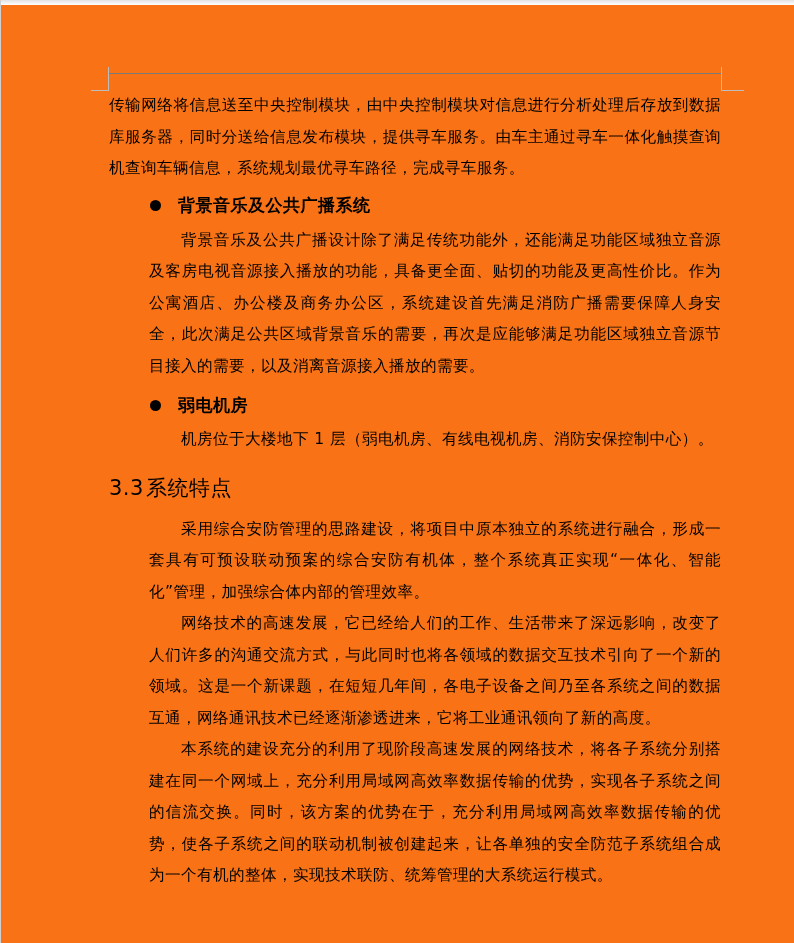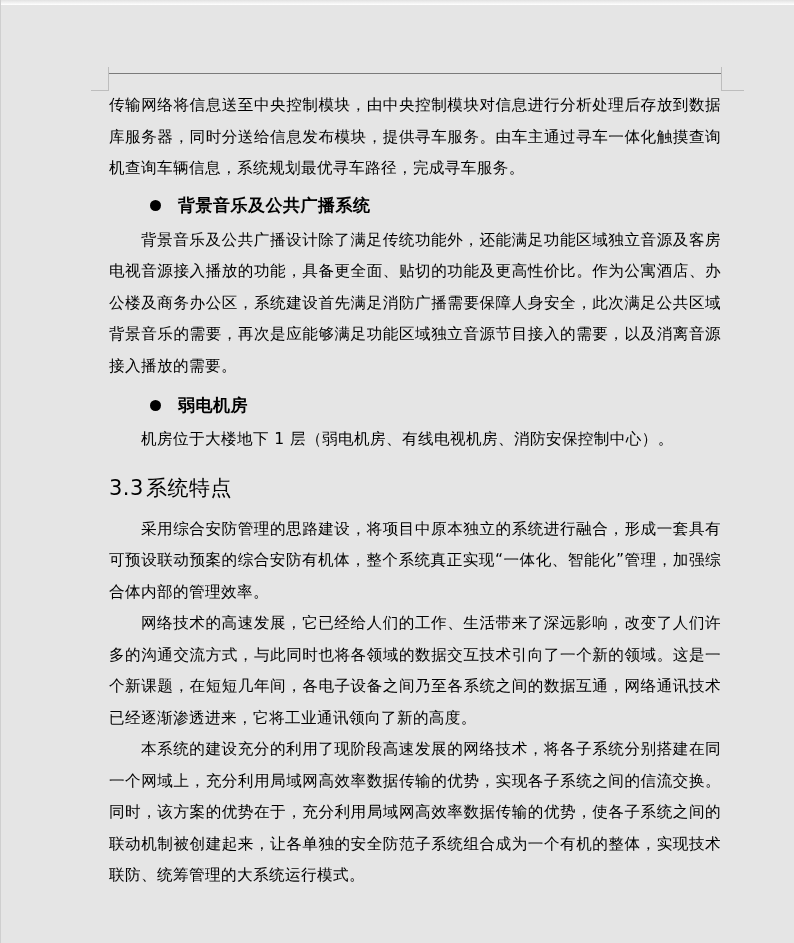--- a/index.html
+++ b/index.html
@@ -5,41 +5,41 @@
   html, body { margin: 0; padding: 0; }
   body {
     width: 794px; height: 943px; overflow: hidden;
     background: #ffffff;
     font-family: "DejaVu Sans", sans-serif;
     color: #000;
     position: relative;
   }
   .page {
     position: absolute; left: 0; top: 0; width: 794px; height: 943px;
-    background: #e5e5e5;
+    background: #f97316;
     border-left: 1px solid #cfcfcf;
     box-sizing: border-box;
   }
   .top-shade {
     position: absolute; left: 0; top: 0; width: 794px; height: 5px;
     background: linear-gradient(#e2e2e2, #ffffff);
   }
   .corner { position: absolute; background: #bdbdbd; }
   .header-rule {
     position: absolute; left: 108px; top: 73px; width: 612px; height: 1px;
     background: #7a7a7a;
   }
   .content {
     position: absolute; left: 108px; top: 90px; width: 612px;
   }
   p.body {
     margin: 0; font-size: 15.6px; line-height: 31.5px; letter-spacing: 0.4px;
     text-align: justify; text-align-last: left;
   }
-  p.indent { text-indent: 32px; }
+  p.indent { text-indent: 32px; margin-left: 40px; }
   .bullet-heading {
     display: flex; align-items: center; height: 38px; margin: 0;
     padding-left: 41px;
   }
   .bullet-dot {
     width: 11px; height: 11px; border-radius: 50%; background: #000;
     margin-right: 17px;
   }
   .bullet-text { font-size: 17px; font-weight: bold; letter-spacing: 0.5px; }
   .section-heading {

